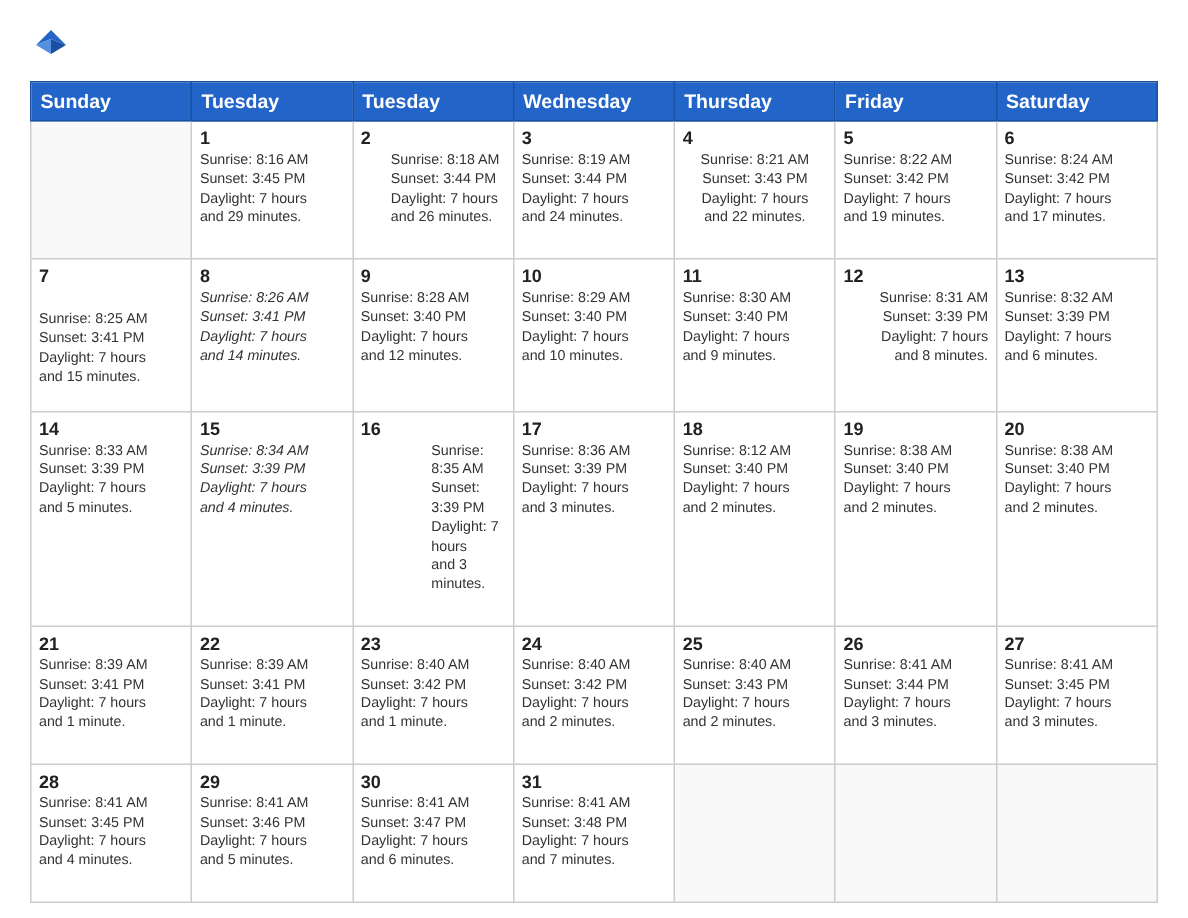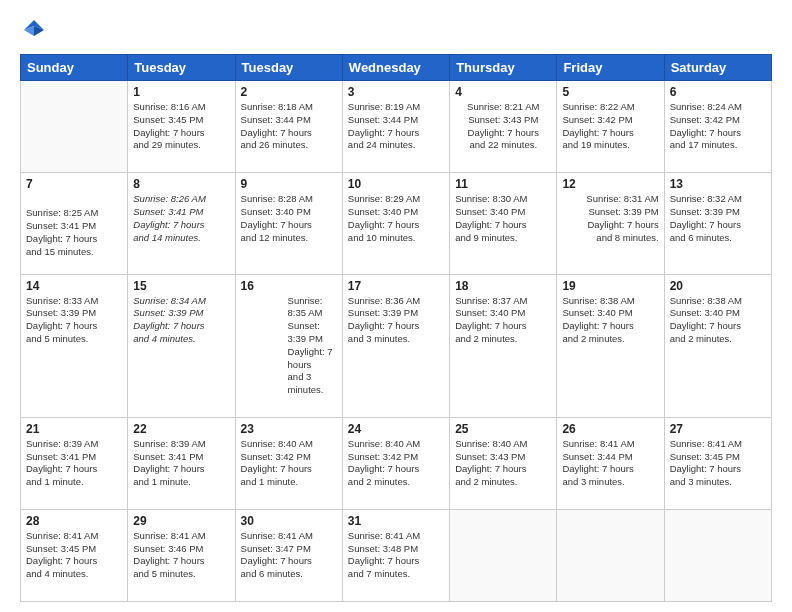--- a/index.html
+++ b/index.html
@@ -132,21 +132,21 @@
           <td class="empty"></td>
           <td>
             <span class="day-number">1</span>
             <div class="day-info" style="white-space: pre-line;">Sunrise: 8:16 AM
 Sunset: 3:45 PM
 Daylight: 7 hours
 and 29 minutes.</div>
           </td>
           <td>
             <span class="day-number">2</span>
-            <div class="day-info" style="white-space: pre-line;">Sunrise: 8:18 AM
+            <div class="day-info" style="white-space: pre-line; margin-left: 20px;">Sunrise: 8:18 AM
 Sunset: 3:44 PM
 Daylight: 7 hours
 and 26 minutes.</div>
           </td>
           <td>
             <span class="day-number">3</span>
             <div class="day-info" style="white-space: pre-line;">Sunrise: 8:19 AM
 Sunset: 3:44 PM
 Daylight: 7 hours
 and 24 minutes.</div>
@@ -248,21 +248,21 @@
           </td>
           <td>
             <span class="day-number">17</span>
             <div class="day-info" style="white-space: pre-line;">Sunrise: 8:36 AM
 Sunset: 3:39 PM
 Daylight: 7 hours
 and 3 minutes.</div>
           </td>
           <td>
             <span class="day-number">18</span>
-            <div class="day-info" style="white-space: pre-line;">Sunrise: 8:37 AM
+            <div class="day-info" style="white-space: pre-line;">Sunrise: 8:12 AM
 Sunset: 3:40 PM
 Daylight: 7 hours
 and 2 minutes.</div>
           </td>
           <td>
             <span class="day-number">19</span>
             <div class="day-info" style="white-space: pre-line;">Sunrise: 8:38 AM
 Sunset: 3:40 PM
 Daylight: 7 hours
 and 2 minutes.</div>

